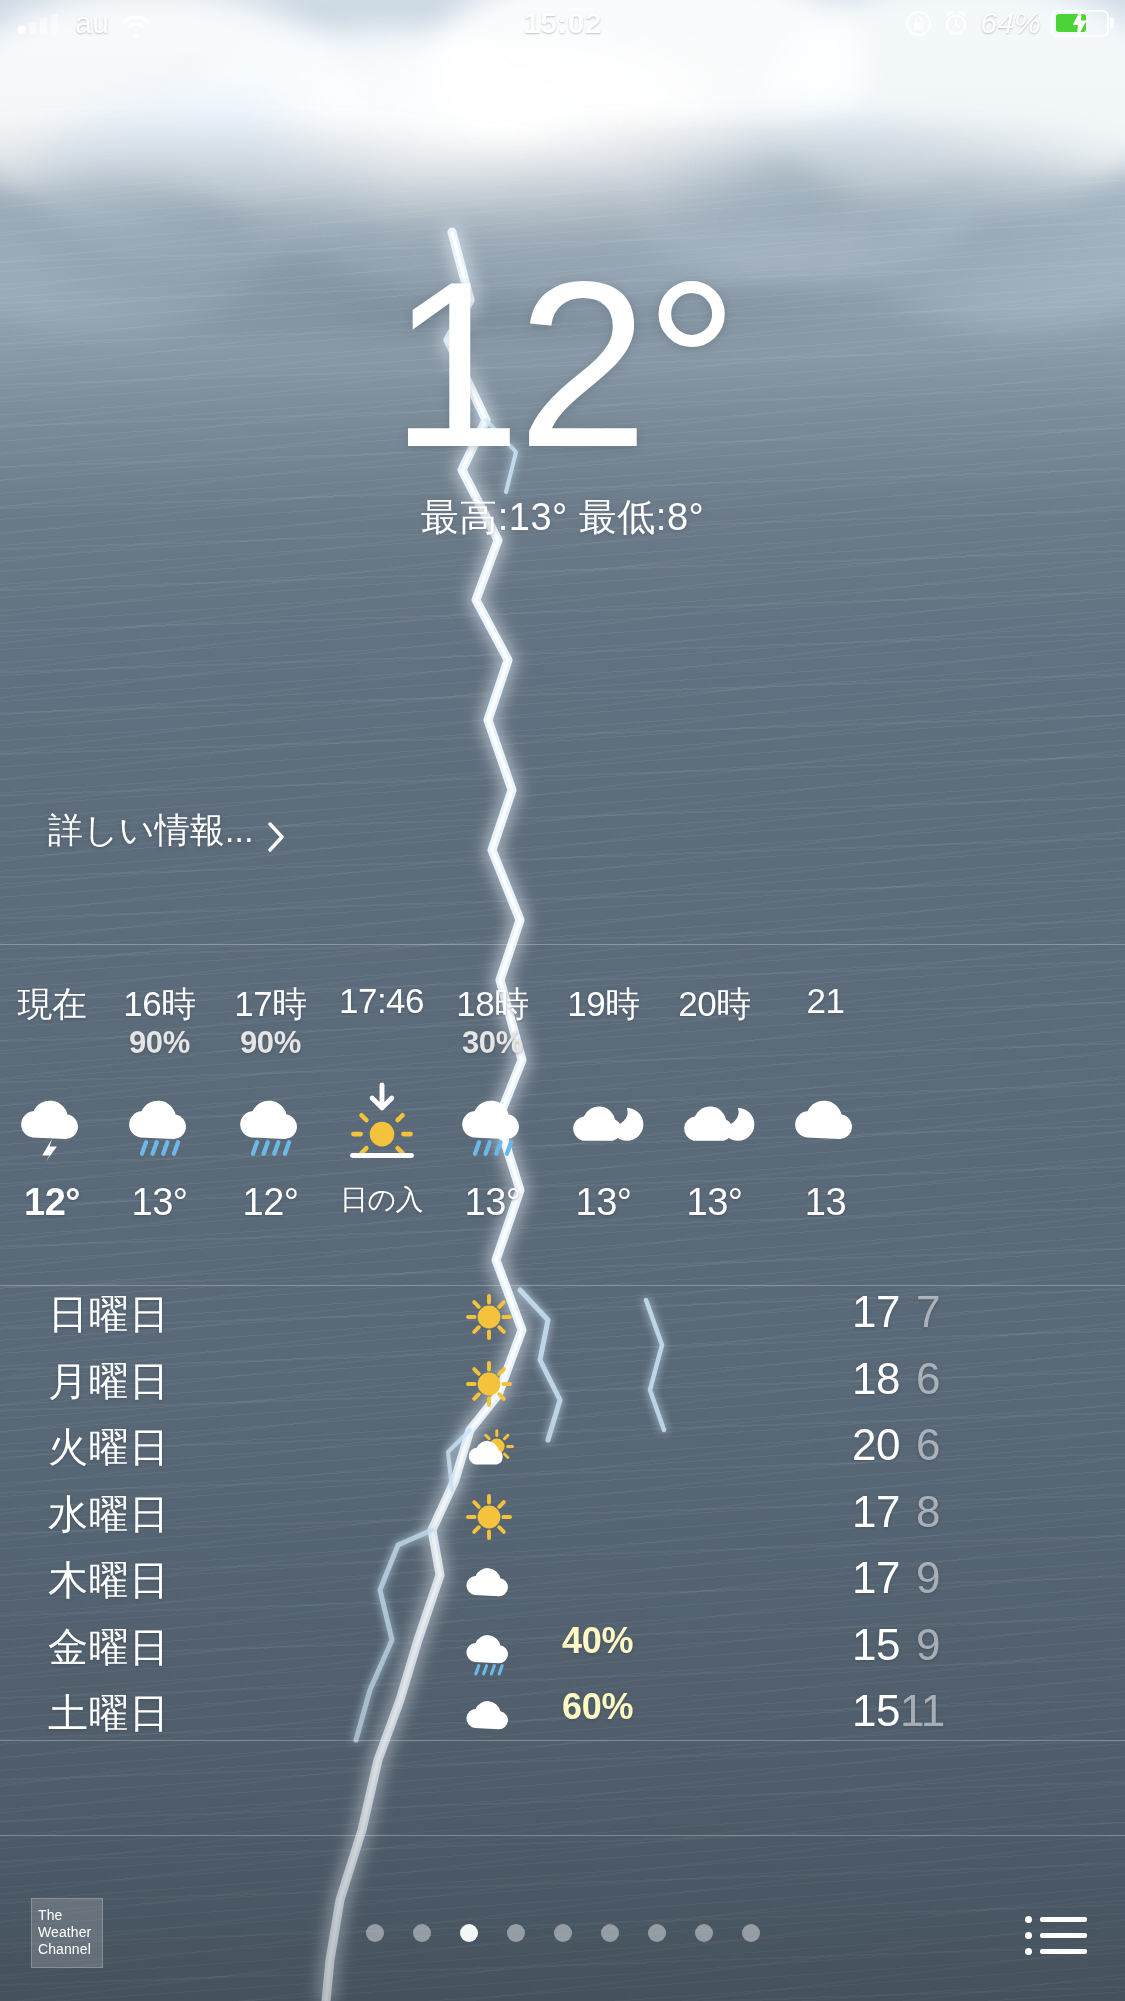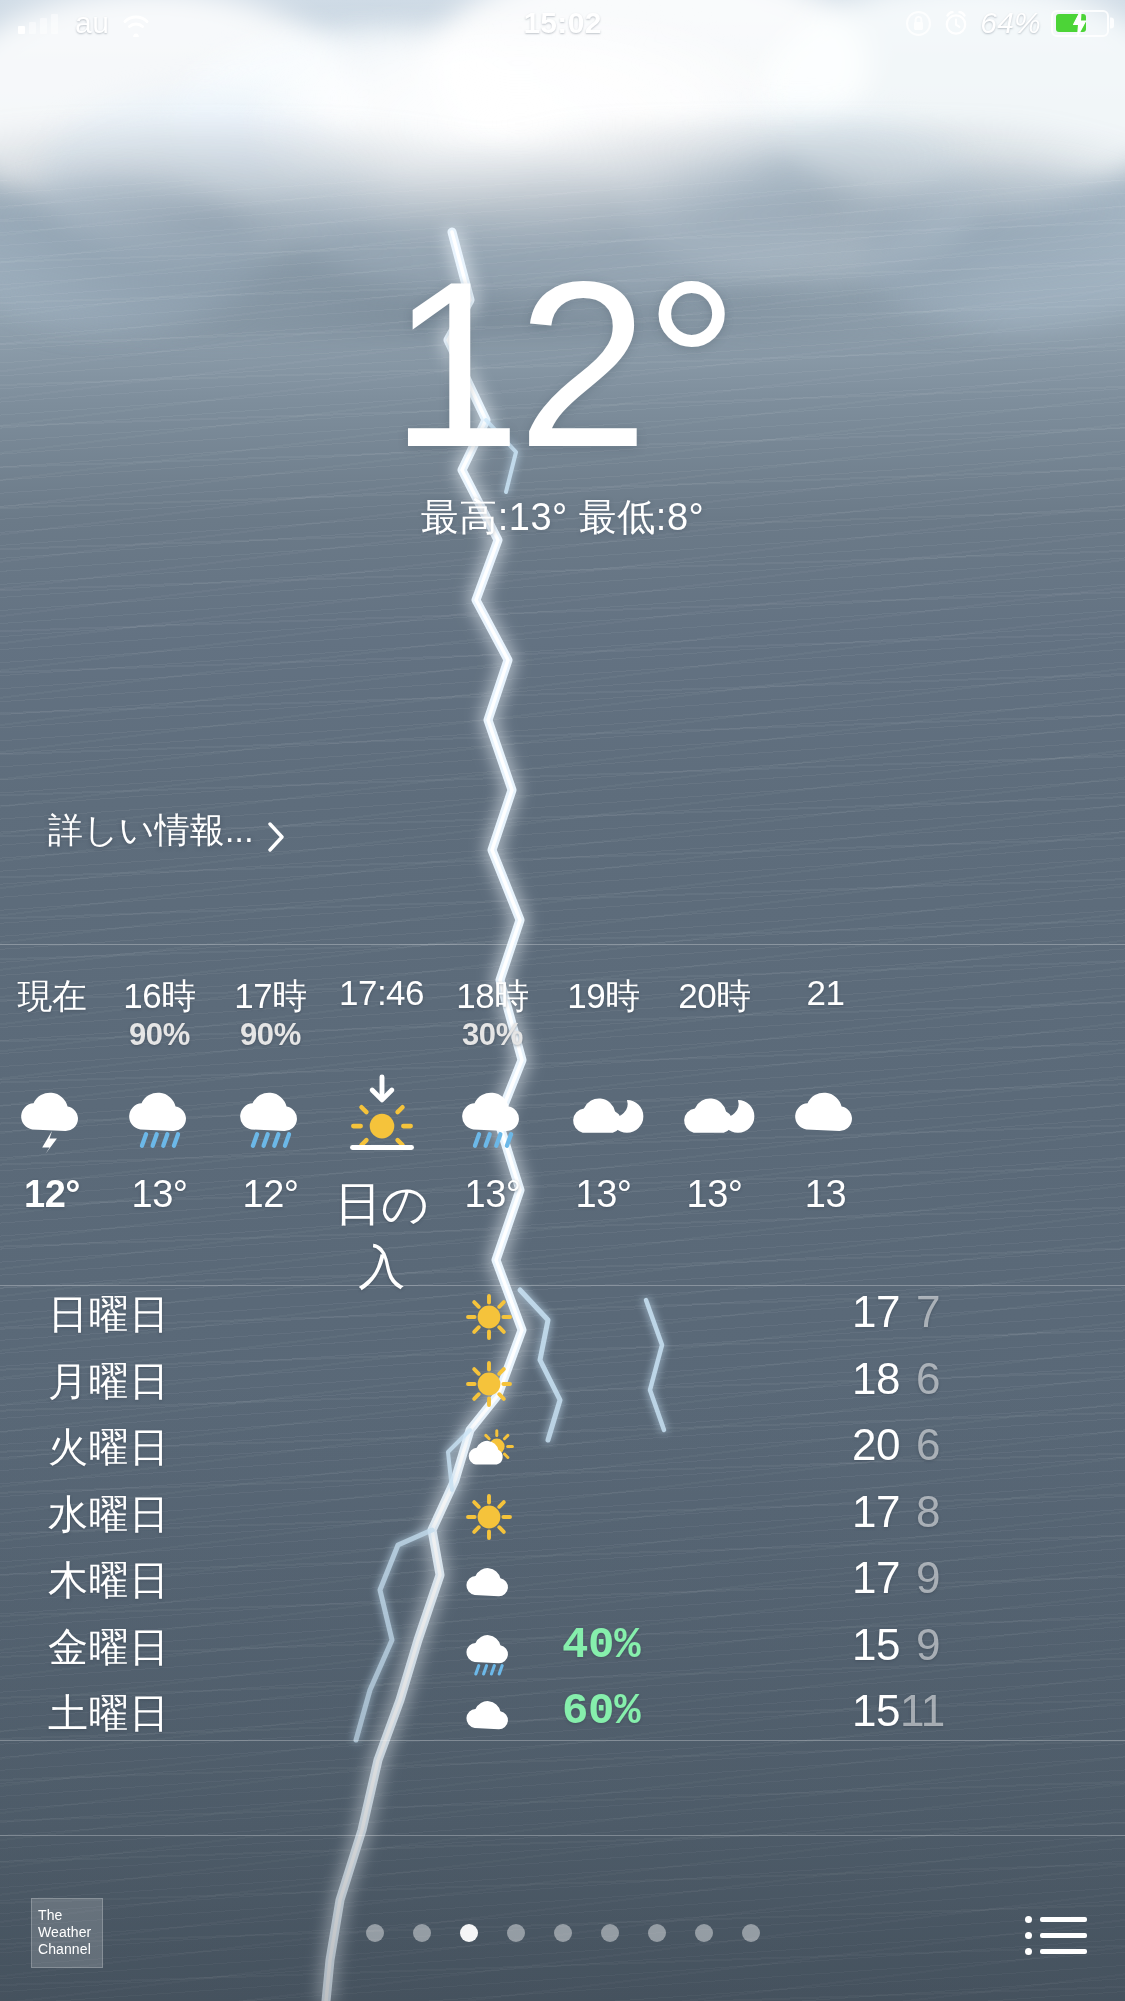--- a/index.html
+++ b/index.html
@@ -169,47 +169,47 @@
   .hourly {
     position:absolute; left:0; right:0; top:944px; height:341px;
     display:flex; align-items:flex-start;
   }
   .hour {
     flex:0 0 111px; text-align:center; color:#fff;
     padding-top:29px;
     text-shadow:0 1px 3px rgba(50,62,75,.45);
   }
   .hour.first { flex:0 0 104px; }
-  .h-label { font-size:35px; font-weight:500; letter-spacing:-.5px; height:44px; }
+  .h-label { font-size:35px; font-weight:500; letter-spacing:-.5px; height:44px;margin-top:8px; }
   .h-pop {
     font-size:31px; font-weight:700; color:#e5e5e5; height:42px;
     letter-spacing:-.3px;
   }
   .h-icon { height:108px; display:flex; align-items:center; justify-content:center; }
   .h-icon svg { width:82px; height:82px; }
   .h-temp { font-size:38px; font-weight:400; letter-spacing:-.5px; margin-top:6px; }
   .h-temp.bold { font-weight:700; }
-  .h-temp.word { font-size:47px; font-weight:400;text-align:center; }
+  .h-temp.word { font-size:28px; font-weight:400;text-align:center; }
 
   
   .daily {
     position:absolute; left:0; right:0; top:1287px; height:450px;
   }
   .day-row {
     height:66.5px; display:flex; align-items:flex-start;
     color:#fff; text-shadow:0 1px 3px rgba(50,62,75,.45);
   }
   .d-name {
     width:430px; padding-left:48px; font-size:40px; font-weight:400; letter-spacing:.5px;
   }
   .d-icon { width:118px; display:flex; align-items:center; justify-content:center; }
   .d-icon svg { width:60px; height:60px; }
   .d-pop {
-    width:172px; font-size:44px; font-weight:700; color:#86efac;
-    padding-left:14px; letter-spacing:-.3px;font-family:Liberation Mono, monospace;
+    width:172px; font-size:36px; font-weight:700; color:#fef9c3;
+    padding-left:14px; letter-spacing:-.3px;
   }
   .d-hi { width:180px; text-align:right; font-size:44px; font-weight:400; letter-spacing:-.5px; }
   .d-lo {
     width:150px; text-align:right; padding-right:110px;
     font-size:44px; font-weight:400; color:rgba(255,255,255,.52); letter-spacing:-.5px;
   }
 
   
   .bottom { position:absolute; left:0; right:0; top:1838px; bottom:0;padding-left:14px; }
   .twc-logo {

